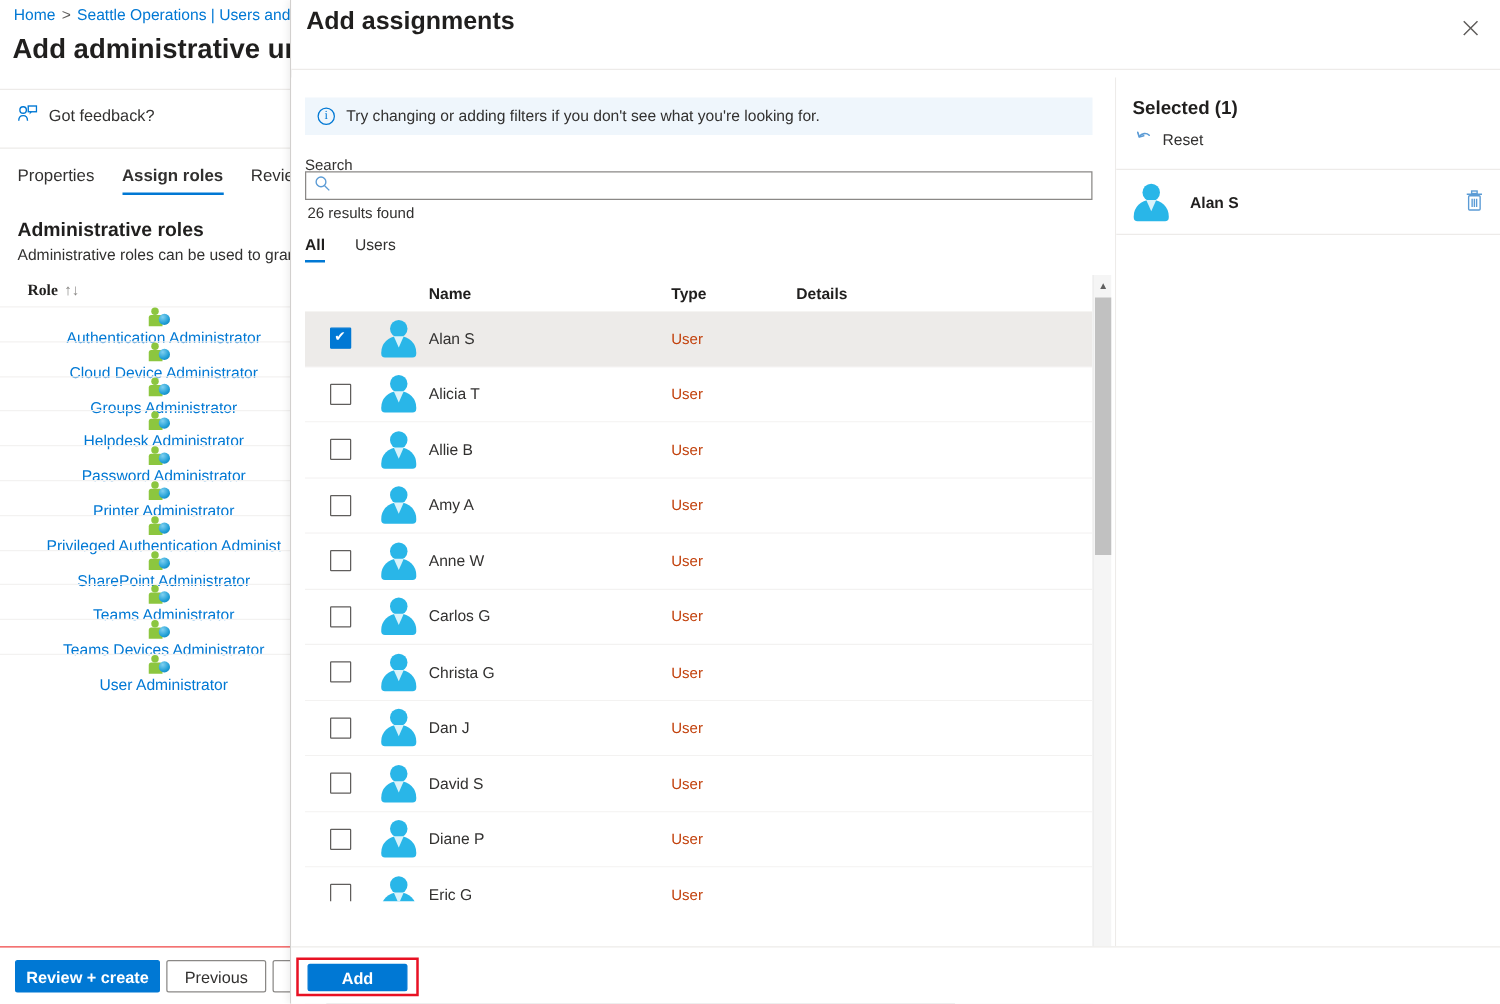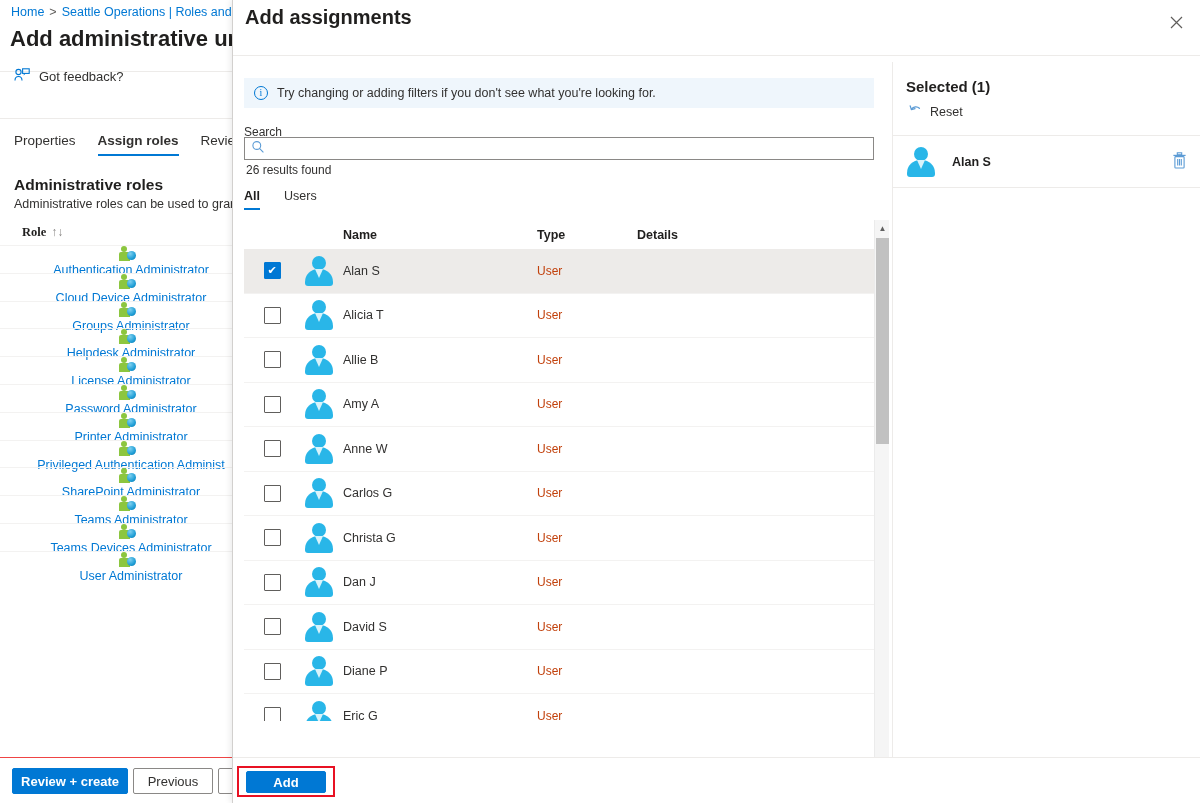--- a/index.html
+++ b/index.html
@@ -22,21 +22,21 @@
   .breadcrumb {
     position: absolute; left: 11px; top: 5px;
     font-size: 12.5px; color: #0078d4; white-space: nowrap;
   }
   .breadcrumb .sep { color: #605e5c; margin: 0 5px; }
   .page-title {
     position: absolute; left: 10px; top: 26px;
     font-size: 22px; font-weight: 600; color: #201f1e; white-space: nowrap;
   }
   .feedback-row {
-    position: absolute; left: 14px; top: 68px;
+    position: absolute; left: 14px; top: 84px;
     display: flex; align-items: center; gap: 9px; white-space: nowrap;
   }
   .feedback-row .label { font-size: 13px; color: #323130; }
   .hr-line {
     position: absolute; left: 0; width: 232px; height: 1px; background: #edebe9;
   }
   .tabs-row {
     position: absolute; left: 14px; top: 133px;
     display: flex; gap: 22px; white-space: nowrap;
   }
@@ -274,21 +274,21 @@
   }
 </style>
 </head>
 <body>
 
 <div id="root">
 
   <div id="bg-page">
 
     <div class="breadcrumb">
-      <span>Home</span><span class="sep">&gt;</span><span>Seattle Operations | Roles and</span>
+      <span>Home</span><span class="sep">&gt;</span><span>Seattle Operations | Users and</span>
     </div>
 
     <div class="page-title">Add administrative uni</div>
 
     <div class="hr-line" style="top:71px;"></div>
 
     <div class="feedback-row">
       <span>
         <svg width="16" height="14" viewBox="0 0 16 14">
           <circle cx="4.5" cy="4" r="2.6" fill="none" stroke="#0078d4" stroke-width="1.1"></circle>
@@ -340,28 +340,20 @@
           </span>
           <span class="rname">Groups Administrator</span>
         </div>
         <div class="role-row">
           <span class="role-icon">
             <span class="head"></span>
             <span class="body"></span>
             <span class="cube"></span>
           </span>
           <span class="rname">Helpdesk Administrator</span>
-        </div>
-        <div class="role-row">
-          <span class="role-icon">
-            <span class="head"></span>
-            <span class="body"></span>
-            <span class="cube"></span>
-          </span>
-          <span class="rname">License Administrator</span>
         </div>
         <div class="role-row">
           <span class="role-icon">
             <span class="head"></span>
             <span class="body"></span>
             <span class="cube"></span>
           </span>
           <span class="rname">Password Administrator</span>
         </div>
         <div class="role-row">

